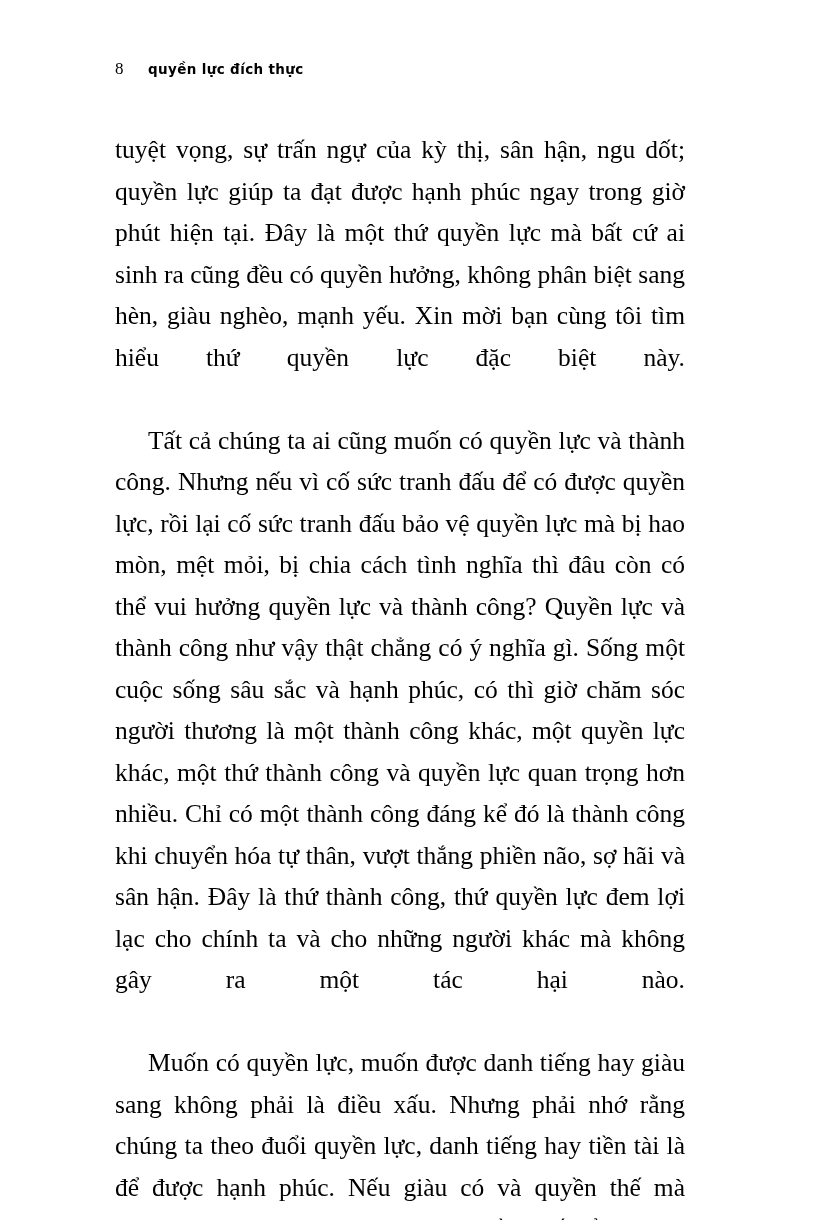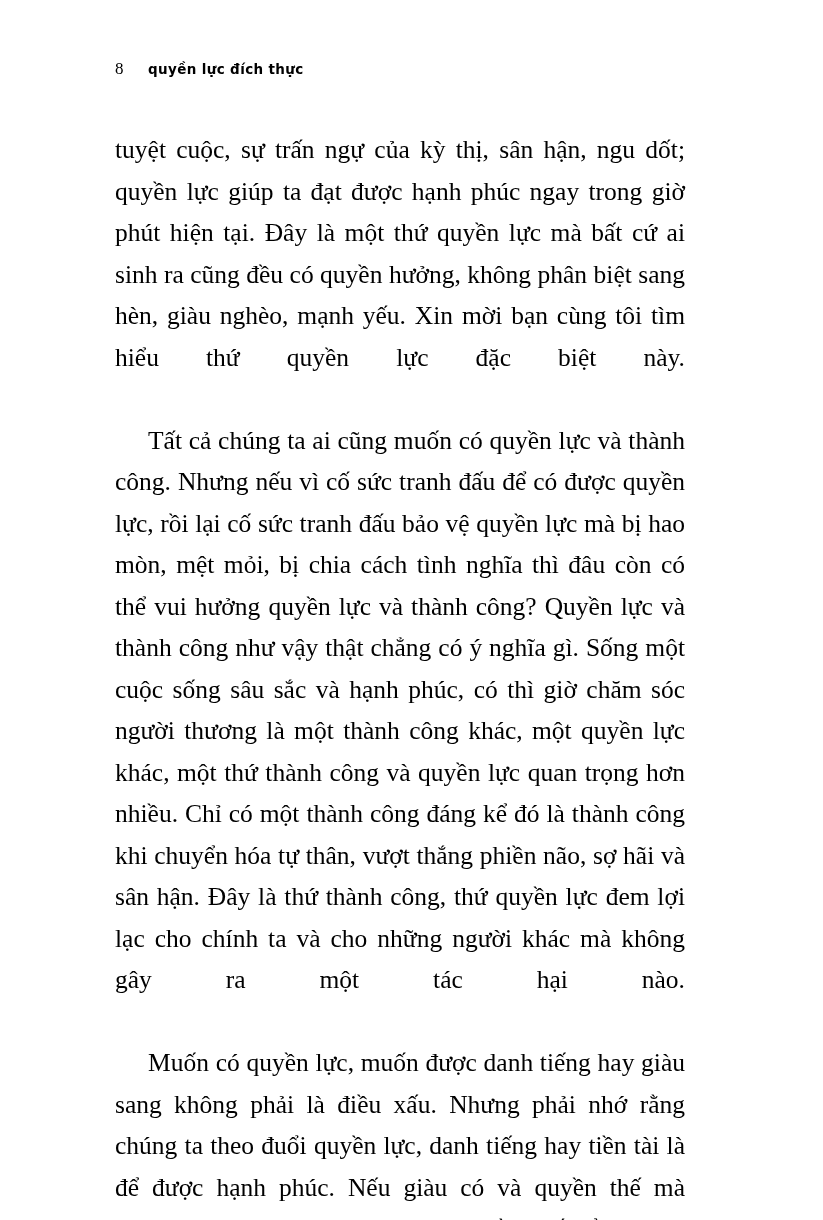--- a/index.html
+++ b/index.html
@@ -71,18 +71,18 @@
 <body>
 
 <div class="page">
 
   <div class="running-head">
     <span class="folio">8</span>
     <span class="book-title">quyền lực đích thực</span>
   </div>
 
   <div class="body-text">
-    <p class="no-indent">tuyệt cuộc, sự trấn ngự của kỳ thị, sân hận, ngu dốt; quyền lực giúp ta đạt được hạnh phúc ngay trong giờ phút hiện tại. Đây là một thứ quyền lực mà bất cứ ai sinh ra cũng đều có quyền hưởng, không phân biệt sang hèn, giàu nghèo, mạnh yếu. Xin mời bạn cùng tôi tìm hiểu thứ quyền lực đặc biệt này.</p>
+    <p class="no-indent">tuyệt vọng, sự trấn ngự của kỳ thị, sân hận, ngu dốt; quyền lực giúp ta đạt được hạnh phúc ngay trong giờ phút hiện tại. Đây là một thứ quyền lực mà bất cứ ai sinh ra cũng đều có quyền hưởng, không phân biệt sang hèn, giàu nghèo, mạnh yếu. Xin mời bạn cùng tôi tìm hiểu thứ quyền lực đặc biệt này.</p>
     <p>Tất cả chúng ta ai cũng muốn có quyền lực và thành công. Nhưng nếu vì cố sức tranh đấu để có được quyền lực, rồi lại cố sức tranh đấu bảo vệ quyền lực mà bị hao mòn, mệt mỏi, bị chia cách tình nghĩa thì đâu còn có thể vui hưởng quyền lực và thành công? Quyền lực và thành công như vậy thật chẳng có ý nghĩa gì. Sống một cuộc sống sâu sắc và hạnh phúc, có thì giờ chăm sóc người thương là một thành công khác, một quyền lực khác, một thứ thành công và quyền lực quan trọng hơn nhiều. Chỉ có một thành công đáng kể đó là thành công khi chuyển hóa tự thân, vượt thắng phiền não, sợ hãi và sân hận. Đây là thứ thành công, thứ quyền lực đem lợi lạc cho chính ta và cho những người khác mà không gây ra một tác hại nào.</p>
     <p>Muốn có quyền lực, muốn được danh tiếng hay giàu sang không phải là điều xấu. Nhưng phải nhớ rằng chúng ta theo đuổi quyền lực, danh tiếng hay tiền tài là để được hạnh phúc. Nếu giàu có và quyền thế mà không hạnh phúc thì giàu có và quyền thế để làm gì?</p>
   </div>
 
 </div>
 
 </body></html>

